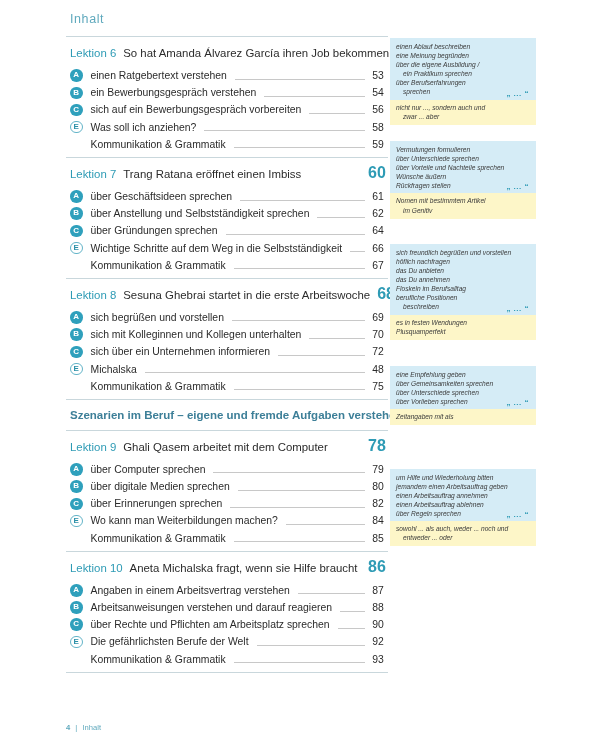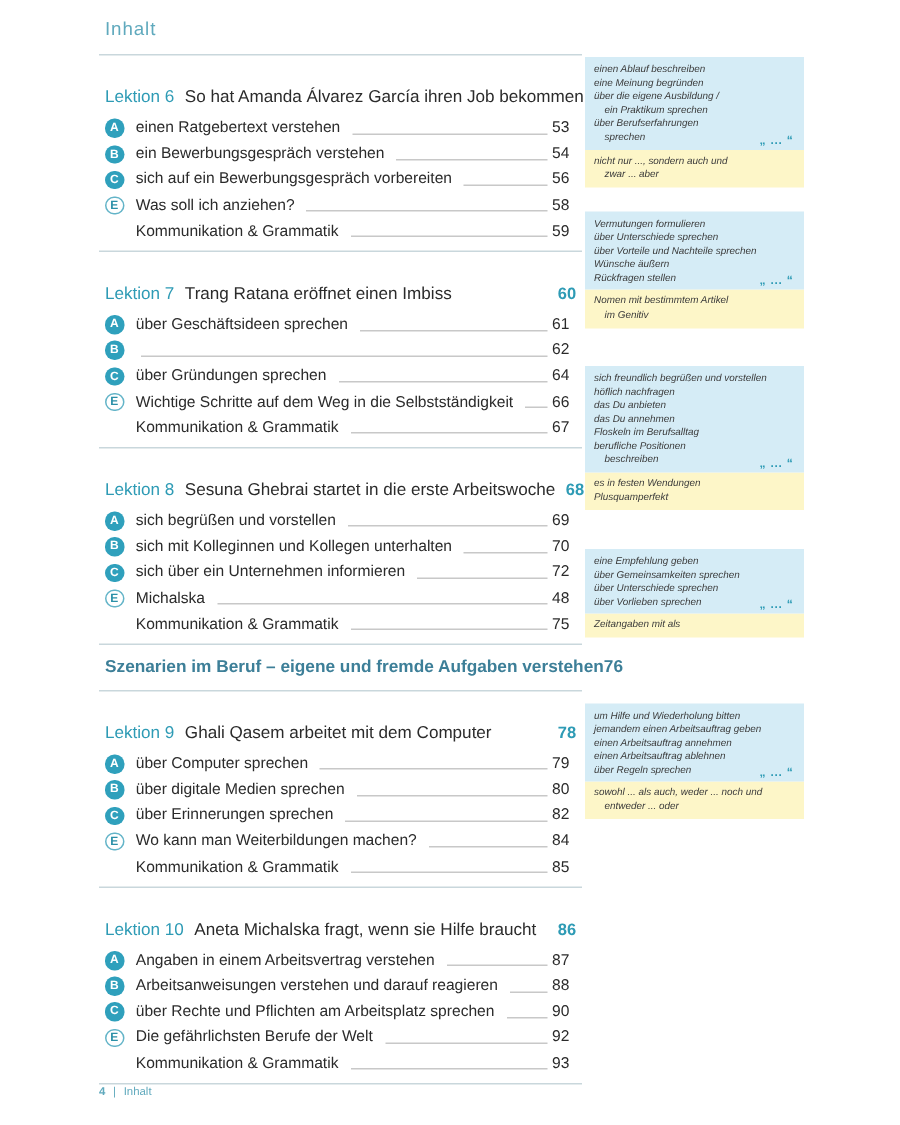--- a/index.html
+++ b/index.html
@@ -63,24 +63,23 @@
   }
   .lesson-title {
     flex: 1;
     font-size: 11.4px;
     color: #2b2b2b;
     white-space: nowrap;
   }
   .lesson-page {
     color: #2e9bb5;
     font-weight: bold;
-    font-size: 11px;
+    font-size: 16px;
     width: 20px;
-    text-align: center;
-    margin-top: 16px;
+    text-align: left;
   }
 
   .entries { padding: 1px 0 4px 0; }
 
   .entry {
     display: flex;
     align-items: center;
     height: 17.2px;
     padding-left: 4px;
   }
@@ -122,21 +121,21 @@
     flex: 1 1 auto;
     border-bottom: 1px solid #c8c8c8;
     height: 8px;
     margin: 0 3px;
     min-width: 6px;
   }
   .entry-page {
     font-size: 10.4px;
     color: #2b2b2b;
     width: 20px;
-    text-align: left;
+    text-align: center;
     flex: 0 0 auto;
   }
 
   
   .section-head {
     display: flex;
     align-items: baseline;
     padding: 9px 0 9px 4px;
   }
   .section-title {
@@ -256,20 +255,21 @@
         </div>
         <div class="entries">
           <div class="entry">
             <span class="badge filled">A</span>
             <span class="entry-text">über Geschäftsideen sprechen</span>
             <span class="leader"></span>
             <span class="entry-page">61</span>
           </div>
           <div class="entry">
             <span class="badge filled">B</span>
+            <span class="entry-text">über Anstellung und Selbstständigkeit sprechen</span>
             <span class="leader"></span>
             <span class="entry-page">62</span>
           </div>
           <div class="entry">
             <span class="badge filled">C</span>
             <span class="entry-text">über Gründungen sprechen</span>
             <span class="leader"></span>
             <span class="entry-page">64</span>
           </div>
           <div class="entry">

